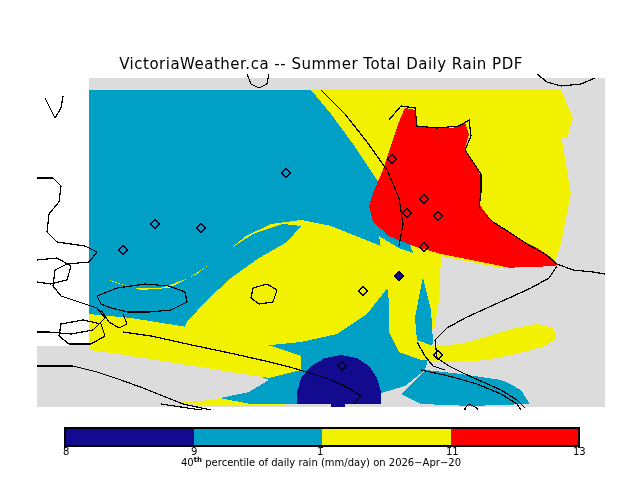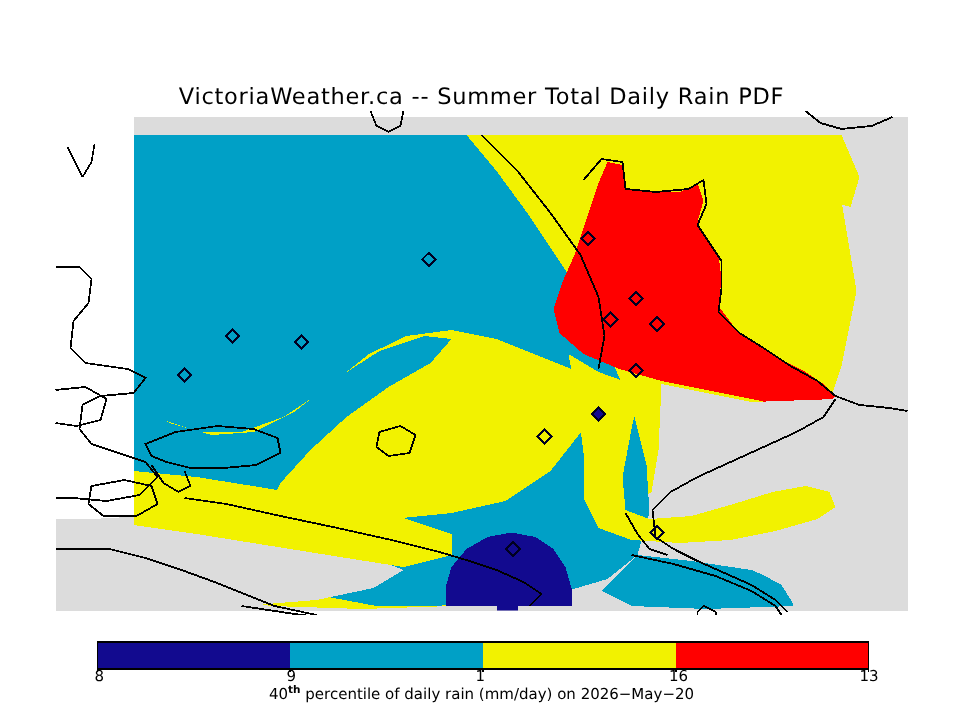--- a/index.html
+++ b/index.html
@@ -206,19 +206,19 @@
       <rect x="192.5" y="4" width="128.5" height="18" fill="#00a0c6"></rect>
       <rect x="321" y="4" width="128.5" height="18" fill="#f2f200"></rect>
       <rect x="449.5" y="4" width="128.5" height="18" fill="#ff0000"></rect>
       <rect x="64" y="4" width="514" height="18" fill="none" stroke="#000000" stroke-width="1.3"></rect>
       <path d="M64,22 L64,27 M192.5,22 L192.5,27 M321,22 L321,27 M449.5,22 L449.5,27 M578,22 L578,27" stroke="#000000" stroke-width="1.2" fill="none"></path>
     </svg>
 
     <div class="cb-tick" style="left:62px">8</div>
     <div class="cb-tick" style="left:190px">9</div>
     <div class="cb-tick" style="left:316px">1</div>
-    <div class="cb-tick" style="left:445px">16</div>
+    <div class="cb-tick" style="left:445px">11</div>
     <div class="cb-tick" style="left:572px">13</div>
 
-    <div class="cb-caption"><span>40</span><sup>th</sup><span> percentile of daily rain (mm/day) on 2026−May−20</span></div>
+    <div class="cb-caption"><span>40</span><sup>th</sup><span> percentile of daily rain (mm/day) on 2026−Apr−20</span></div>
   </div>
 
 </div>
 
 </body></html>

